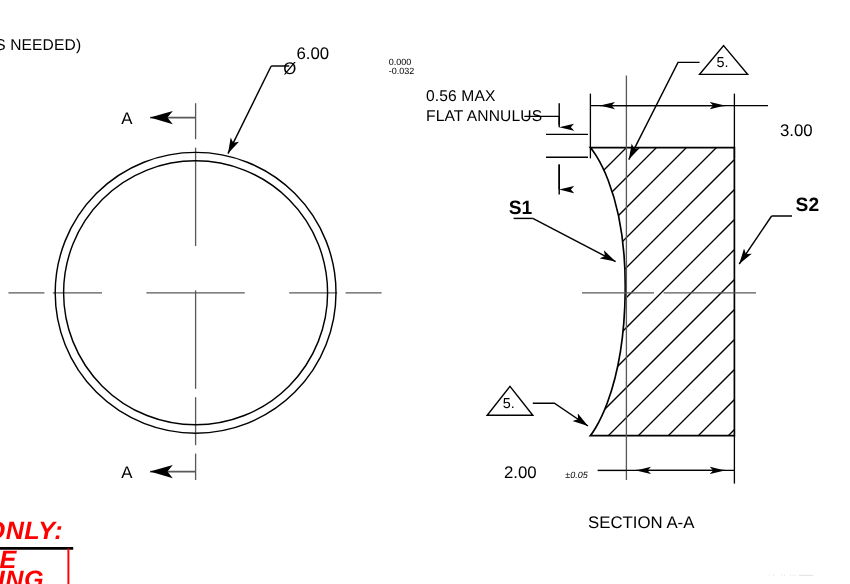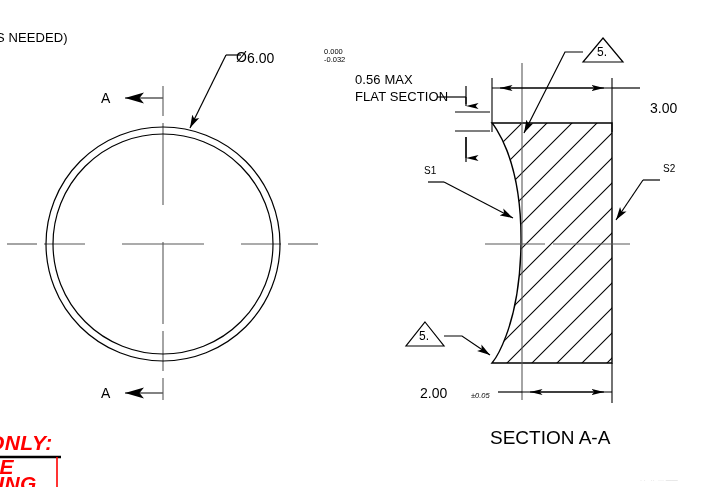--- a/index.html
+++ b/index.html
@@ -23,22 +23,22 @@
   .txt {
     position: absolute;
     font-family: "Liberation Sans", sans-serif;
     color: #000000;
     white-space: pre;
     line-height: 1.15;
   }
   .t-note      { font-size: 13px; letter-spacing: 0.1px; }
   .t-dim       { font-size: 14px; }
   .t-tol       { font-size: 7.5px; line-height: 1.0; }
-  .t-sec       { font-size: 19px; }
-  .t-label     { font-size: 10px; }
+  .t-sec       { font-size: 14px; }
+  .t-label     { font-size: 16px; font-weight: bold; }
   .t-arrowA    { font-size: 14px; }
   .t-flag      { font-size: 12px; }
   .tolbox {
     position: absolute;
     display: inline-block;
     font-size: 7.5px;
     line-height: 1.05;
     font-family: "Liberation Sans", sans-serif;
     color: #000000;
   }
@@ -222,31 +222,31 @@
       </g>
     </g>
 
     <line x1="0" y1="457" x2="61" y2="457" stroke="#000000" stroke-width="2.4"></line>
     <line x1="57" y1="457" x2="57" y2="487" stroke="#ff0000" stroke-width="1.6"></line>
   </svg>
 
   <div class="txt t-note" style="left:-4px; top:31px;">S NEEDED)</div>
 
   <div class="txt t-dim" style="left:236px; top:49px;">Ø</div>
-  <div class="txt t-dim" style="left:247px; top:50px;">6.00</div>
+  <div class="txt t-dim" style="left:247px; top:36px;">6.00</div>
   <div class="tolbox" style="left:278px; top:48px;">
     <span>0.000</span>
     <span>-0.032</span>
   </div>
 
   <div class="txt t-arrowA" style="left:101px; top:90px;">A</div>
   <div class="txt t-arrowA" style="left:101px; top:385px;">A</div>
 
   <div class="txt t-note" style="left:355px; top:73px;">0.56 MAX</div>
-  <div class="txt t-note" style="left:355px; top:90px;">FLAT SECTION</div>
+  <div class="txt t-note" style="left:355px; top:90px;">FLAT ANNULUS</div>
 
   <div class="txt t-dim" style="left:650px; top:79px;margin-top:21px;">3.00</div>
 
   <div class="txt t-label" style="left:424px; top:165px;">S1</div>
   <div class="txt t-label" style="left:651px; top:163px;margin-left:12px;">S2</div>
 
   <div class="txt t-flag" style="left:597px; top:46px;">5.</div>
   <div class="txt t-flag" style="left:419px; top:330px;">5.</div>
 
   <div class="txt t-dim" style="left:420px; top:385px;">2.00</div>

